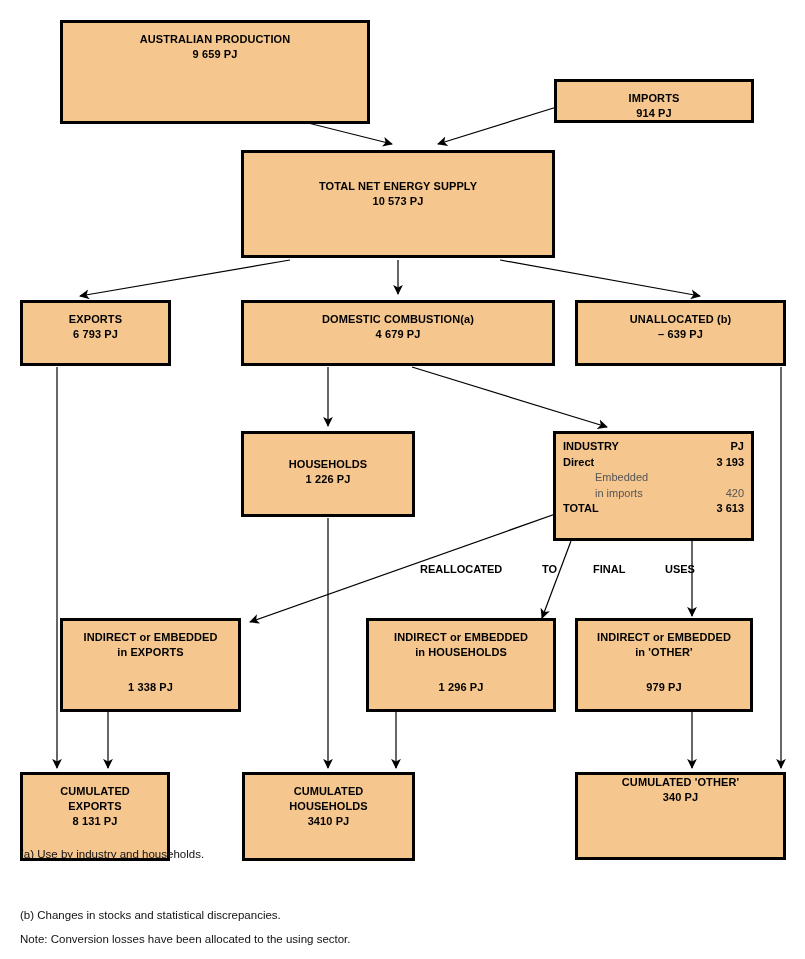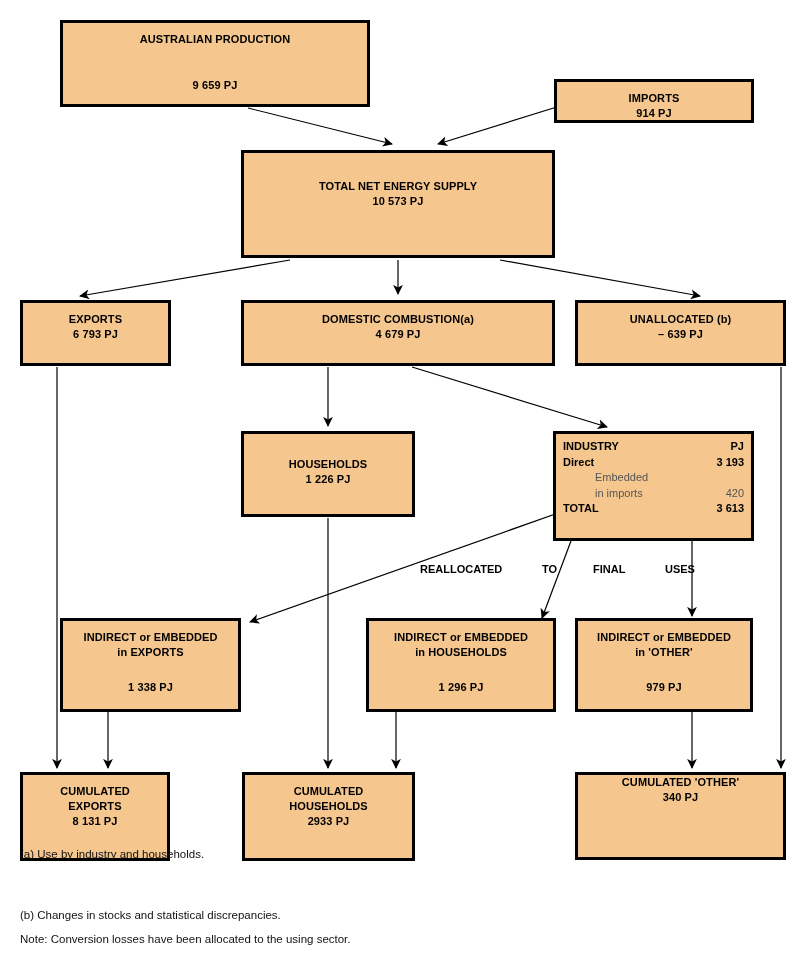--- a/index.html
+++ b/index.html
@@ -63,21 +63,21 @@
       <path d="M328,518 L328,768"></path>
 
       <path d="M396,712 L396,768"></path>
 
       <path d="M781,367 L781,768"></path>
 
       <path d="M692,712 L692,768"></path>
     </g>
   </svg>
 
-  <div class="box pad-top" style="left:60px;top:20px;width:310px;height:87px;gap:31px;">
+  <div class="box pad-top" style="left:60px;top:20px;width:310px;height:104px;">
     <div class="ln">AUSTRALIAN PRODUCTION</div>
     <div class="ln">9 659 PJ</div>
   </div>
 
   <div class="box pad-top" style="left:554px;top:79px;width:200px;height:44px;">
     <div class="ln">IMPORTS</div>
     <div class="ln">914 PJ</div>
   </div>
 
   <div class="box" style="left:241px;top:150px;width:314px;height:108px;padding-top:26px;">
@@ -153,21 +153,21 @@
 
   <div class="box pad-top" style="left:20px;top:772px;width:150px;height:89px;">
     <div class="ln">CUMULATED</div>
     <div class="ln">EXPORTS</div>
     <div class="ln">8 131 PJ</div>
   </div>
 
   <div class="box pad-top" style="left:242px;top:772px;width:173px;height:89px;">
     <div class="ln">CUMULATED</div>
     <div class="ln">HOUSEHOLDS</div>
-    <div class="ln">2933 PJ</div>
+    <div class="ln">3410 PJ</div>
   </div>
 
   <div class="box" style="left:575px;top:772px;width:211px;height:88px;">
     <div class="ln">CUMULATED 'OTHER'</div>
     <div class="ln">340 PJ</div>
   </div>
 
   <div class="note" style="left:20px;top:847px;">(a) Use by industry and households.</div>
   <div class="note" style="left:20px;top:908px;">(b) Changes in stocks and statistical discrepancies.</div>
   <div class="note" style="left:20px;top:932px;">Note: Conversion losses have been allocated to the using sector.</div>

